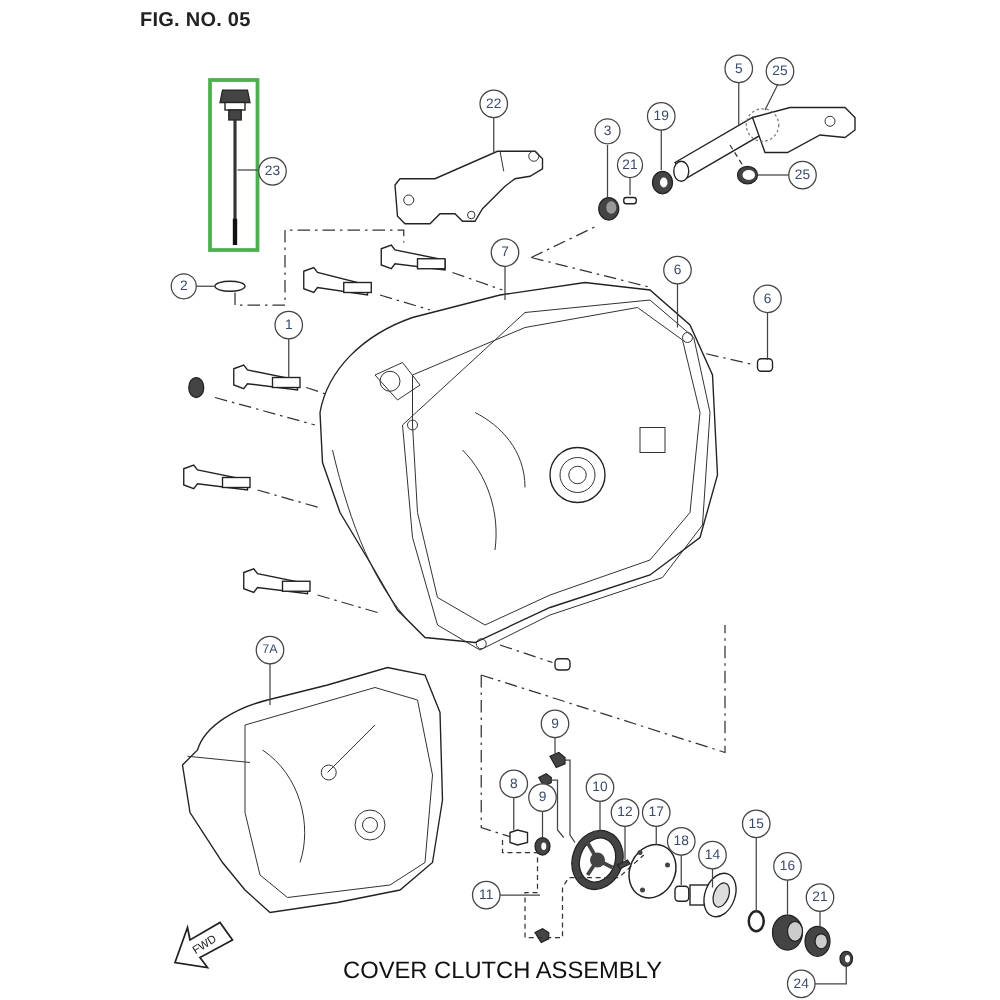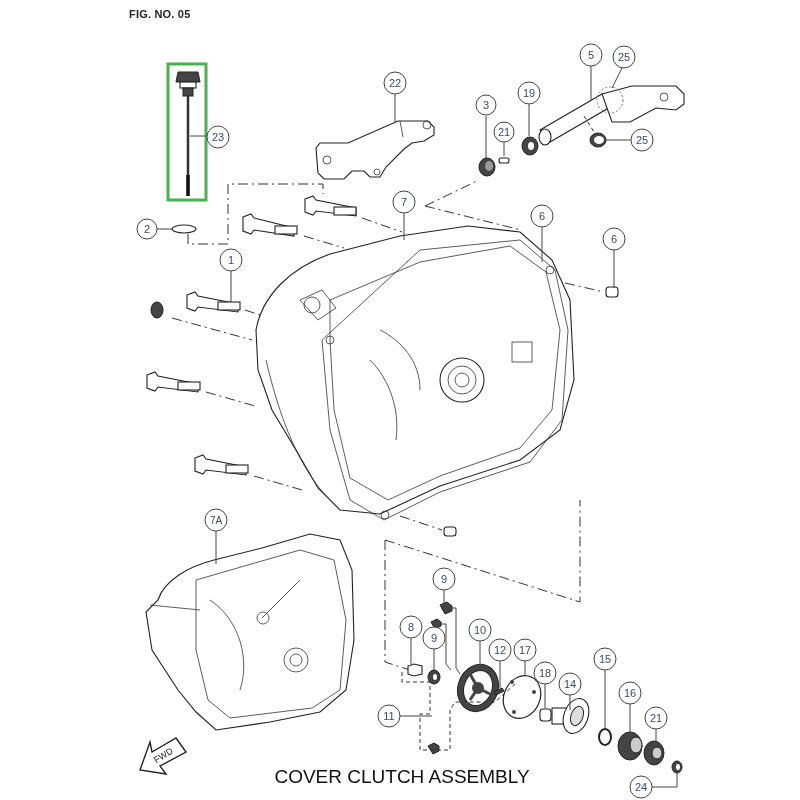--- a/index.html
+++ b/index.html
@@ -1,17 +1,17 @@
 <!DOCTYPE html>
 <html><head>
 <meta charset="utf-8">
 <style>
   html, body { margin: 0; padding: 0; background: #ffffff; }
   body { width: 800px; height: 800px; position: relative; overflow: hidden; font-family: "Liberation Sans", sans-serif; }
-  #fig-no { position: absolute; left: 129px; top: 8px; font-size: 11px; font-weight: bold; color: #222; letter-spacing: 0.2px; text-align: center; }
+  #fig-no { position: absolute; left: 112px; top: 8px; font-size: 16px; font-weight: bold; color: #222; letter-spacing: 0.2px; text-align: center; }
   #caption { position: absolute; left: 0; width: 800px; top: 766px; text-align: center; font-size: 19px; color: #111; padding-left: 4px; box-sizing: border-box; }
   #diagram { position: absolute; left: 0; top: 0; width: 800px; height: 800px; }
   .lbl-c { fill: #fff; stroke: #444; stroke-width: 1; }
   .lbl-t { font-family: "Liberation Sans", sans-serif; font-size: 11px; fill: #3a4a6a; text-anchor: middle; dominant-baseline: central; }
   .ld { stroke: #444; stroke-width: 1; fill: none; }
   .dash { stroke: #333; stroke-width: 1; fill: none; stroke-dasharray: 10 4 2 4; }
   .dash2 { stroke: #333; stroke-width: 1; fill: none; stroke-dasharray: 4 3; }
   .part { stroke: #222; stroke-width: 1.1; fill: #fff; }
   .part-d { stroke: #222; stroke-width: 1; fill: #444; }
   .thin { stroke: #333; stroke-width: 0.8; fill: none; }

